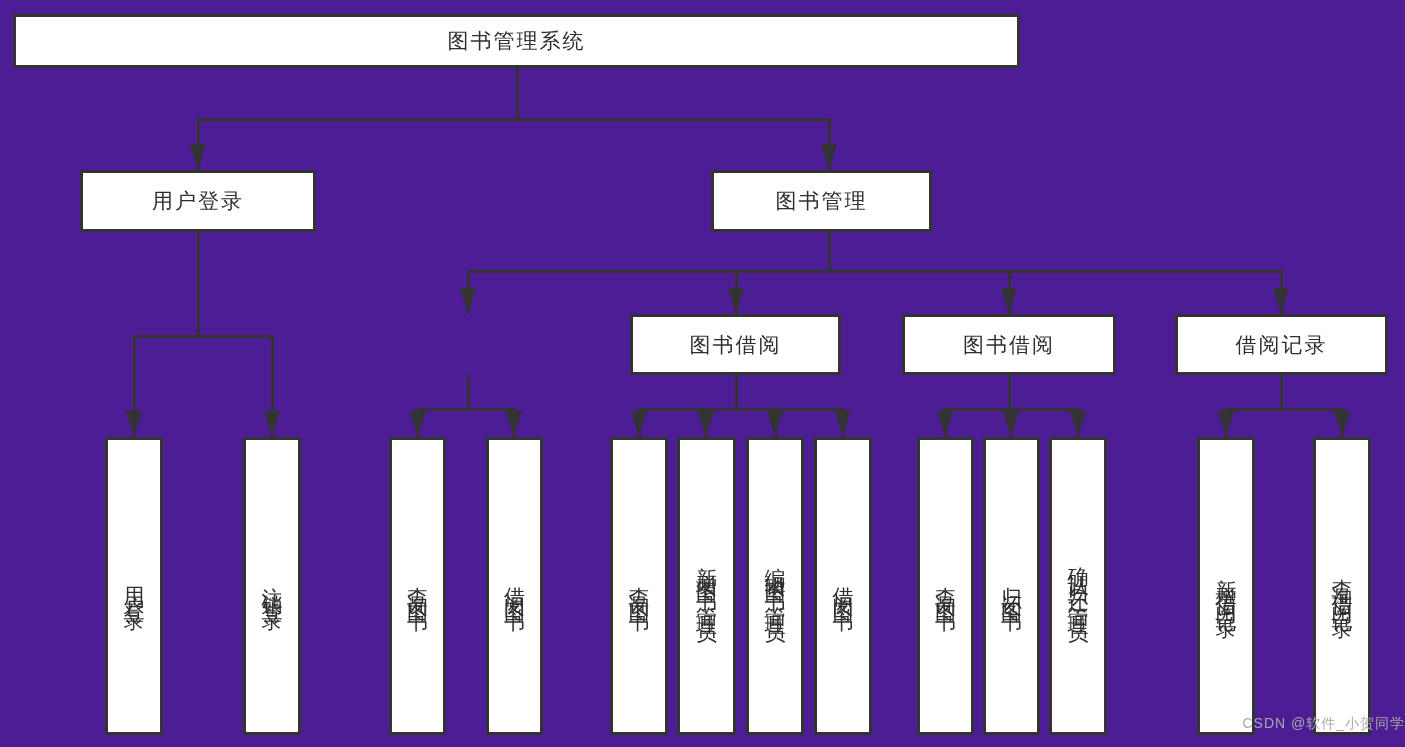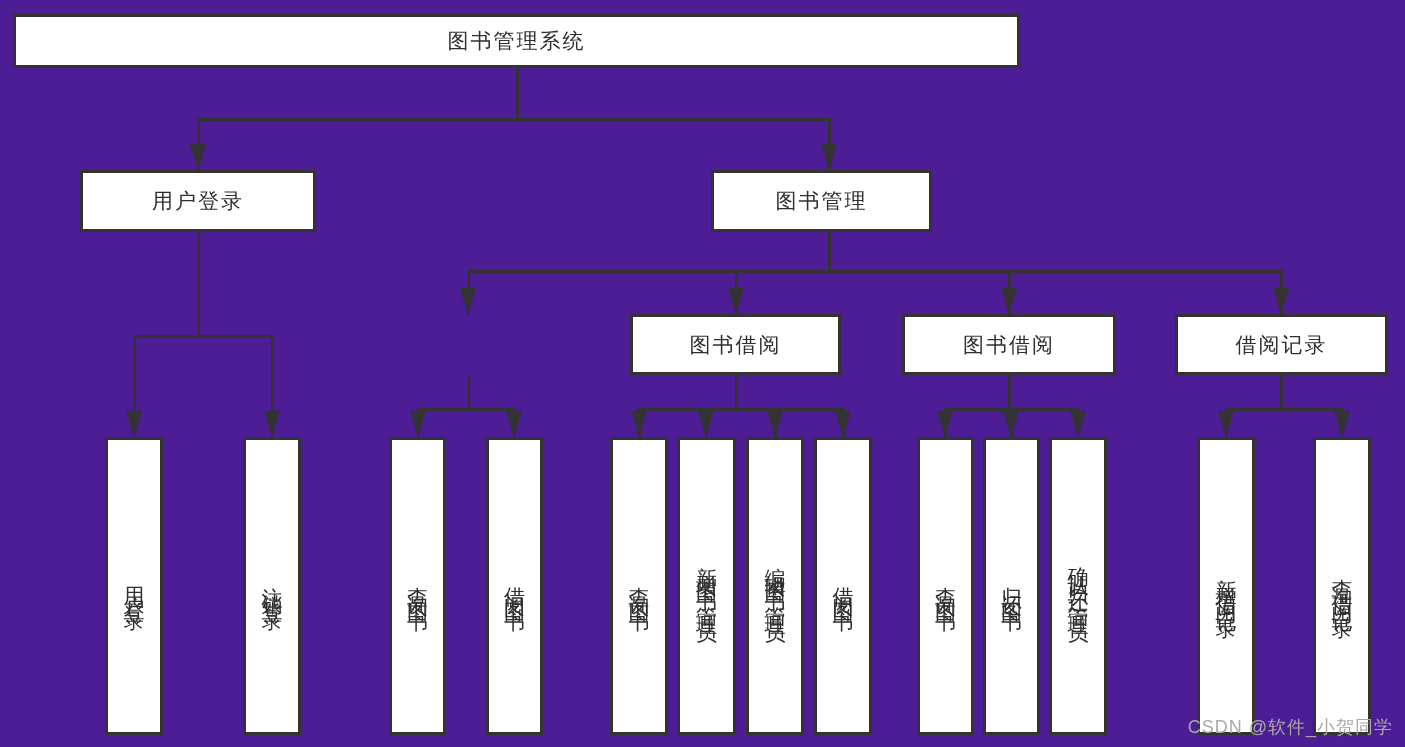--- a/index.html
+++ b/index.html
@@ -39,22 +39,22 @@
     content:"";
     position:absolute;
     bottom:0;left:-6.5px;
     width:0;height:0;
     border-left:8px solid transparent;
     border-right:8px solid transparent;
     border-top:26px solid var(--line);
   }
   .watermark{
     position:absolute;
-    top:715px;right:12px;
-    font-size:18px;
+    top:715px;right:0;
+    font-size:14px;
     color:var(--wm);
     letter-spacing:1px;
     z-index:5;
   }
 </style>
 </head>
 <body>
 
 <div class="canvas">
 

